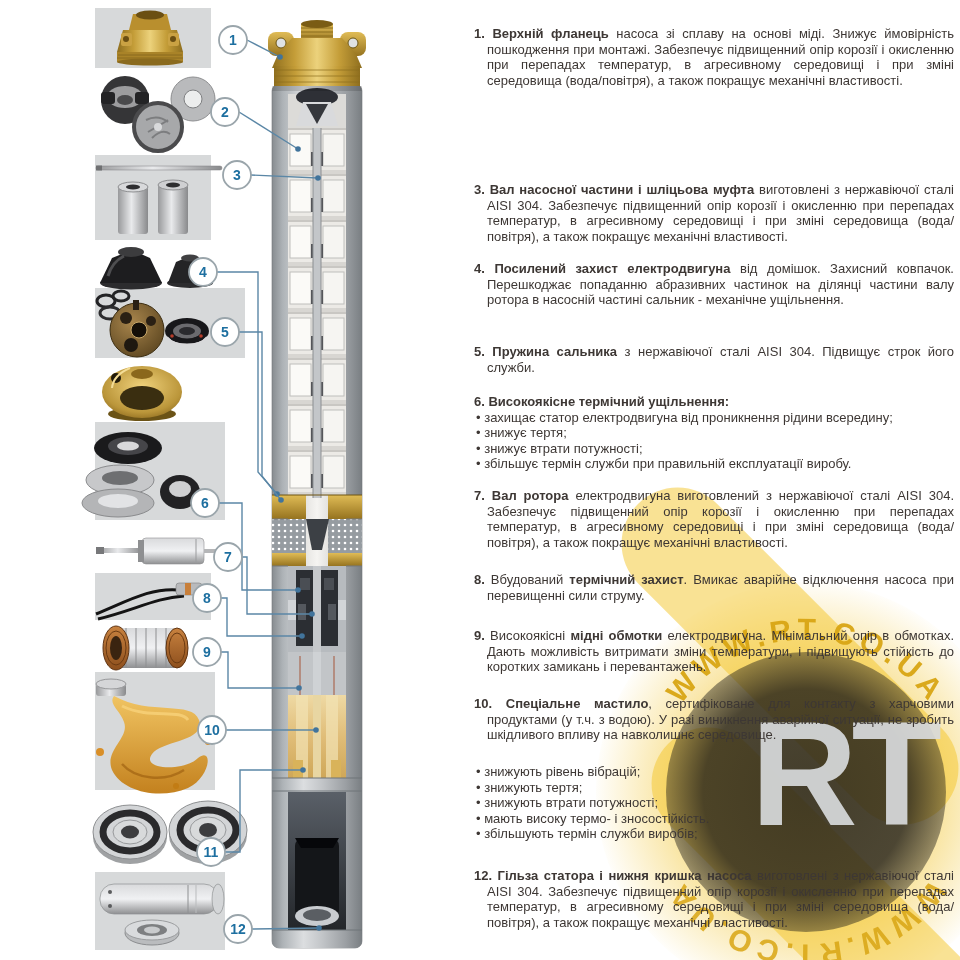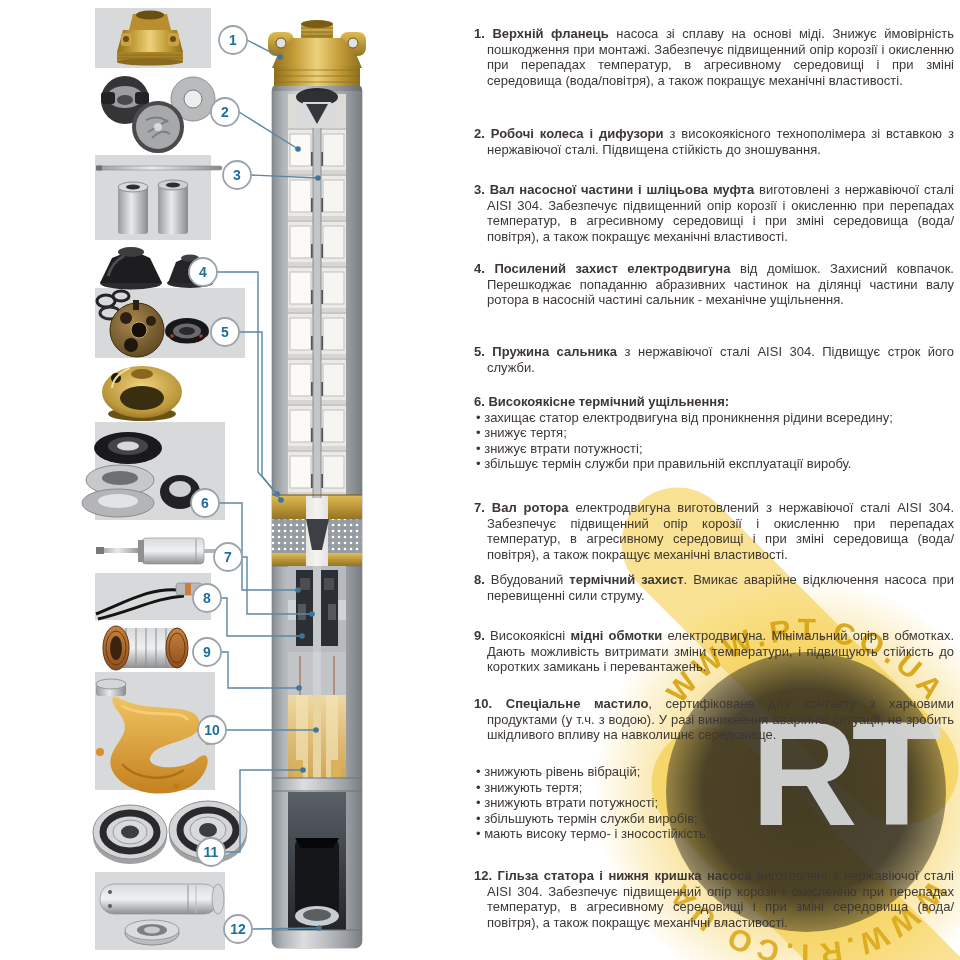--- a/index.html
+++ b/index.html
@@ -466,56 +466,53 @@
       <text font-size="30" font-weight="bold" letter-spacing="5" fill="#D9A614" opacity=".85" font-family="Liberation Sans, sans-serif">
         <textPath href="#arcBot" startOffset="50%" text-anchor="middle">WWW.RT.CO.UA</textPath>
       </text>
     </svg>
   </div>
 
   <div id="spec-list">
       <div class="spec-item" style="top: 26px;">
         <p><span class="num">1.</span>&nbsp;<span class="b">Верхній фланець</span><span> насоса зі сплаву на основі міді. Знижує ймовірність пошкодження при монтажі. Забезпечує підвищенний опір корозії і окисленню при перепадах температур, в агресивному середовищі і при зміні середовища (вода/повітря), а також покращує механічні властивості.</span></p>
       </div>
-      <div class="spec-item" style="top: 126px;">
-        <p><span class="num">2.</span>&nbsp;<span class="b">Робочі колеса і дифузори</span><span> з високоякісного технополімера зі вставкою з нержавіючої сталі. Підвищена стійкість до зношування.</span></p>
-      </div>
       <div class="spec-item" style="top: 182px;">
         <p><span class="num">3.</span>&nbsp;<span class="b">Вал насосної частини і шліцьова муфта</span><span> виготовлені з нержавіючої сталі AISI 304. Забезпечує підвищенний опір корозії і окисленню при перепадах температур, в агресивному середовищі і при зміні середовища (вода/повітря), а також покращує механічні властивості.</span></p>
       </div>
       <div class="spec-item" style="top: 261px;">
         <p><span class="num">4.</span>&nbsp;<span class="b">Посилений захист електродвигуна</span><span> від домішок. Захисний ковпачок. Перешкоджає попаданню абразивних частинок на ділянці частини валу ротора в насосній частині сальник - механічне ущільнення.</span></p>
       </div>
       <div class="spec-item" style="top: 344px;">
         <p><span class="num">5.</span>&nbsp;<span class="b">Пружина сальника</span><span> з нержавіючої сталі AISI 304. Підвищує строк його служби.</span></p>
       </div>
       <div class="spec-item" style="top: 394px;">
         <p><span class="num">6.</span>&nbsp;<span class="b">Високоякісне термічний ущільнення:</span></p>
         <div class="bullet">• <span>захищає статор електродвигуна від проникнення рідини всередину;</span></div>
         <div class="bullet">• <span>знижує тертя;</span></div>
         <div class="bullet">• <span>знижує втрати потужності;</span></div>
         <div class="bullet">• <span>збільшує термін служби при правильній експлуатації виробу.</span></div>
       </div>
-      <div class="spec-item" style="top: 488px; margin-top: 12px;">
+      <div class="spec-item" style="top: 488px;">
         <p><span class="num">7.</span>&nbsp;<span class="b">Вал ротора</span><span> електродвигуна виготовлений з нержавіючої сталі AISI 304. Забезпечує підвищенний опір корозії і окисленню при перепадах температур, в агресивному середовищі і при зміні середовища (вода/повітря), а також покращує механічні властивості.</span></p>
       </div>
       <div class="spec-item" style="top: 572px;">
         <p><span class="num">8.</span>&nbsp;<span>Вбудований </span><span class="b">термічний захист</span><span>. Вмикає аварійне відключення насоса при перевищенні сили струму.</span></p>
       </div>
       <div class="spec-item" style="top: 628px;">
         <p><span class="num">9.</span>&nbsp;<span>Високоякісні </span><span class="b">мідні обмотки</span><span> електродвигуна. Мінімальний опір в обмотках. Дають можливість витримати зміни температури, і підвищують стійкість до коротких замикань і перевантажень.</span></p>
       </div>
       <div class="spec-item" style="top: 696px;">
         <p><span class="num">10.</span>&nbsp;<span class="b">Спеціальне мастило</span><span>, сертифіковане для контакту з харчовими продуктами (у т.ч. з водою). У разі виникнення аварійної ситуації, не зробить шкідливого впливу на навколишнє середовище.</span></p>
       </div>
       <div class="spec-item" style="top: 764px;">
         <div class="bullet">• <span>знижують рівень вібрацій;</span></div>
         <div class="bullet">• <span>знижують тертя;</span></div>
         <div class="bullet">• <span>знижують втрати потужності;</span></div>
+        <div class="bullet">• <span>мають високу термо- і зносостійкість.</span></div>
         <div class="bullet">• <span>збільшують термін служби виробів;</span></div>
-        <div class="bullet">• <span>мають високу термо- і зносостійкість.</span></div>
       </div>
       <div class="spec-item" style="top: 868px;">
         <p><span class="num">12.</span>&nbsp;<span class="b">Гільза статора і нижня кришка насоса</span><span> виготовлені з нержавіючої сталі AISI 304. Забезпечує підвищенний опір корозії і окисленню при перепадах температур, в агресивному середовищі і при зміні середовища (вода/повітря), а також покращує механічні властивості.</span></p>
       </div>
     </div>
 
 </div>
 
 </body></html>

